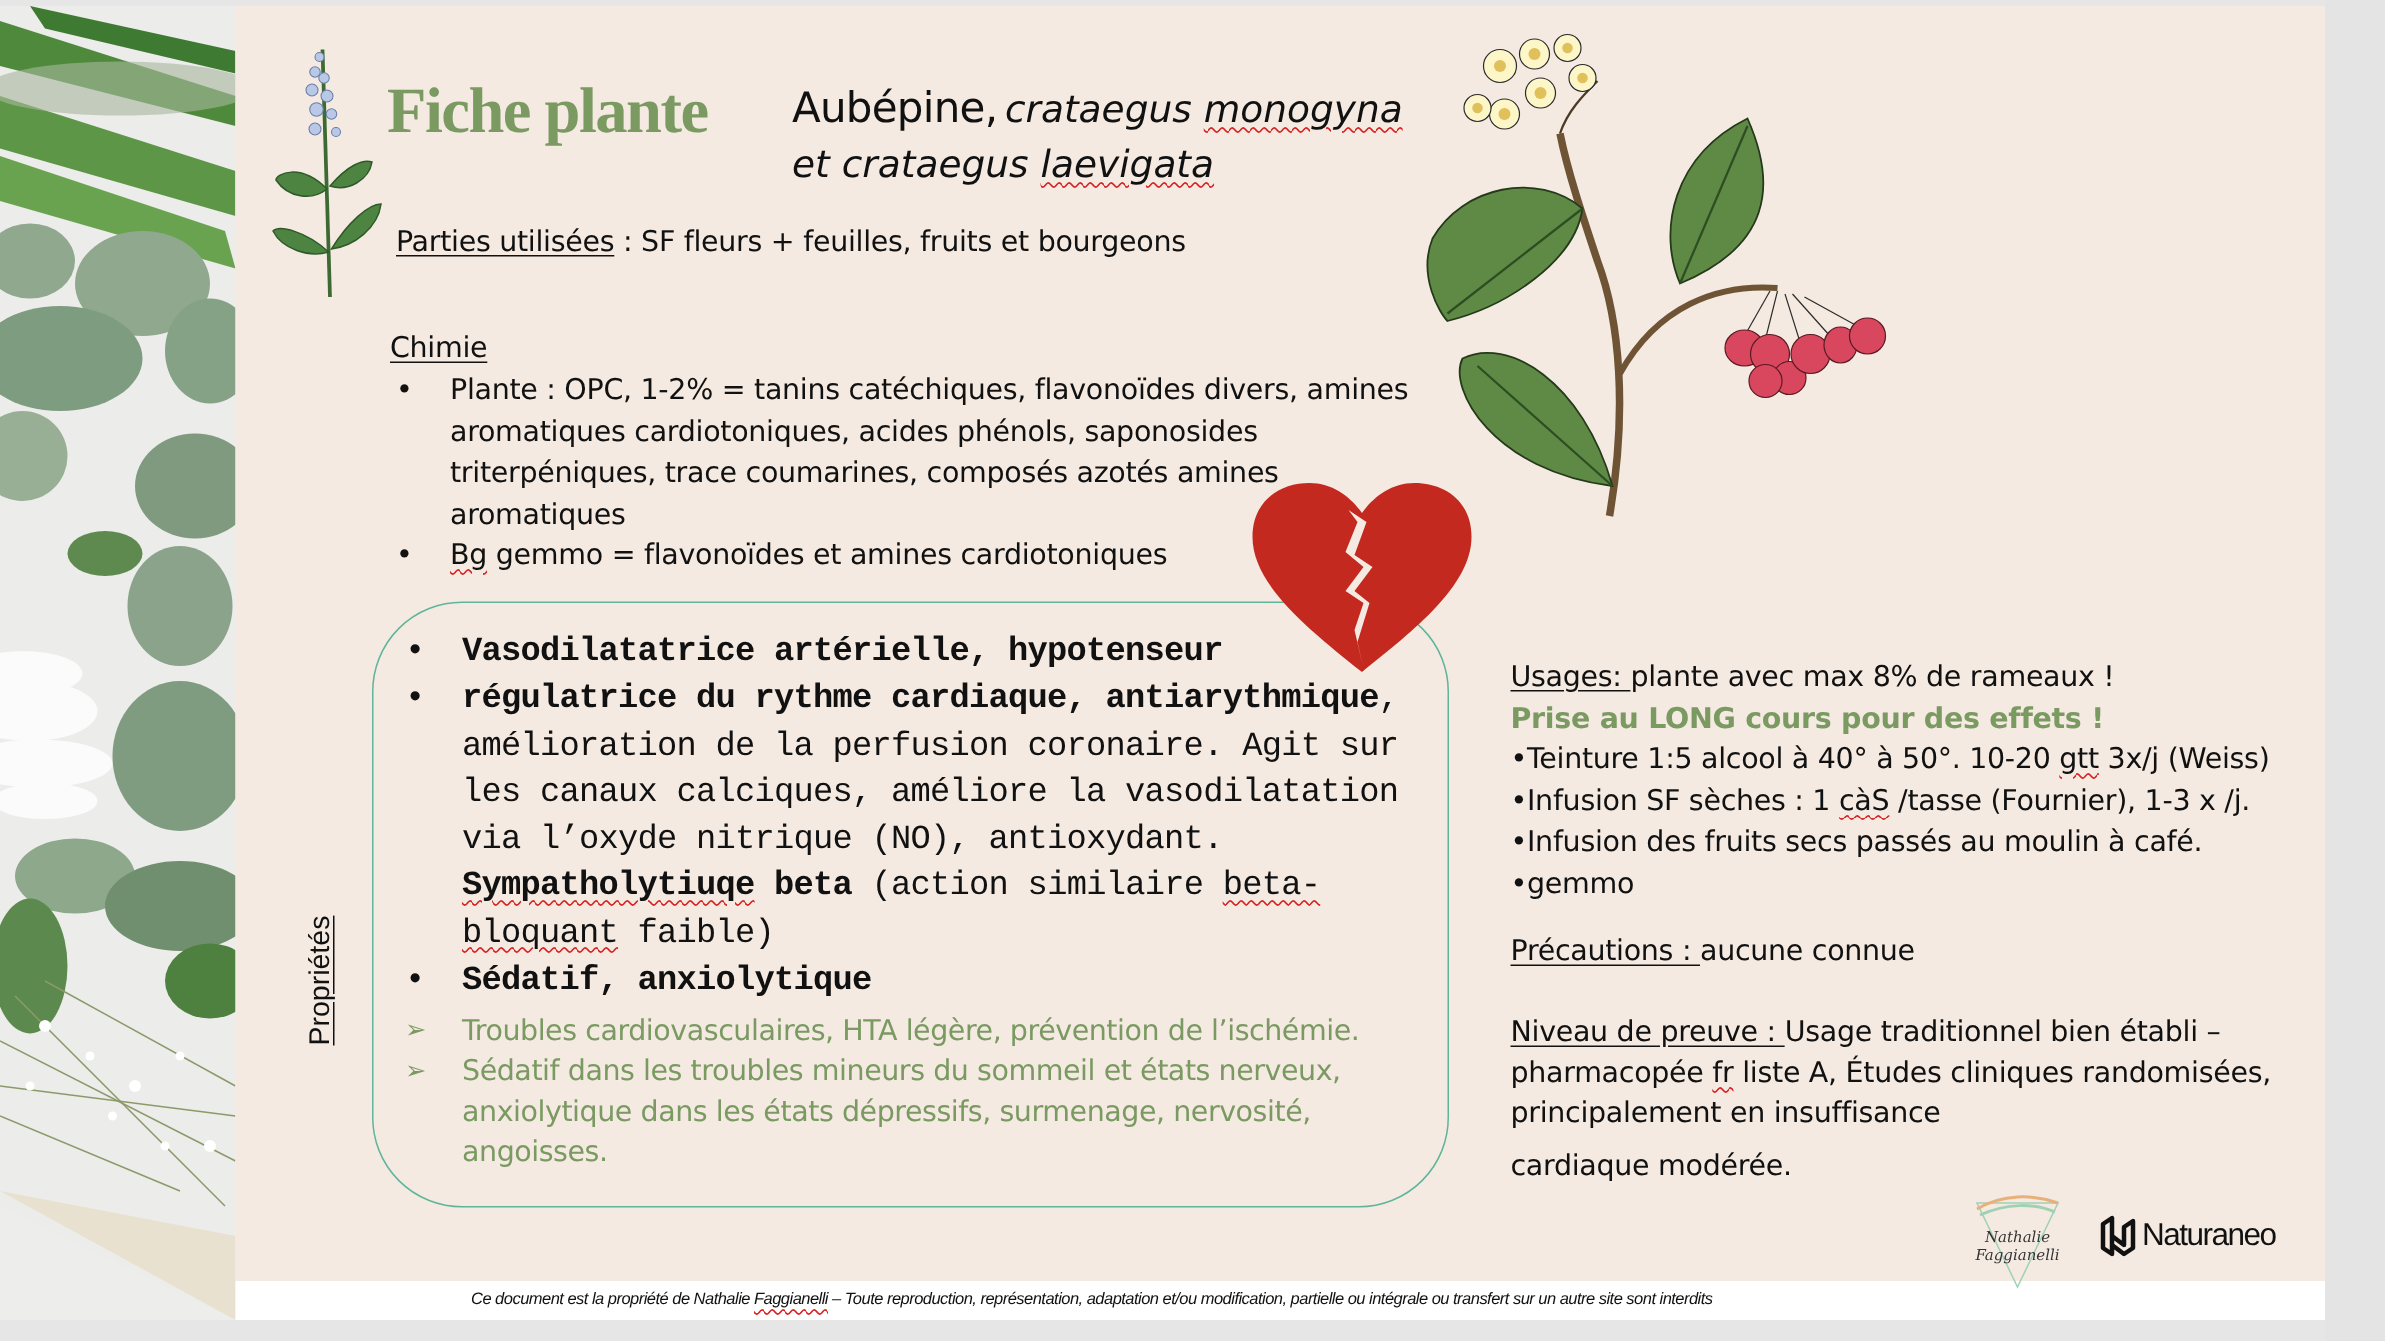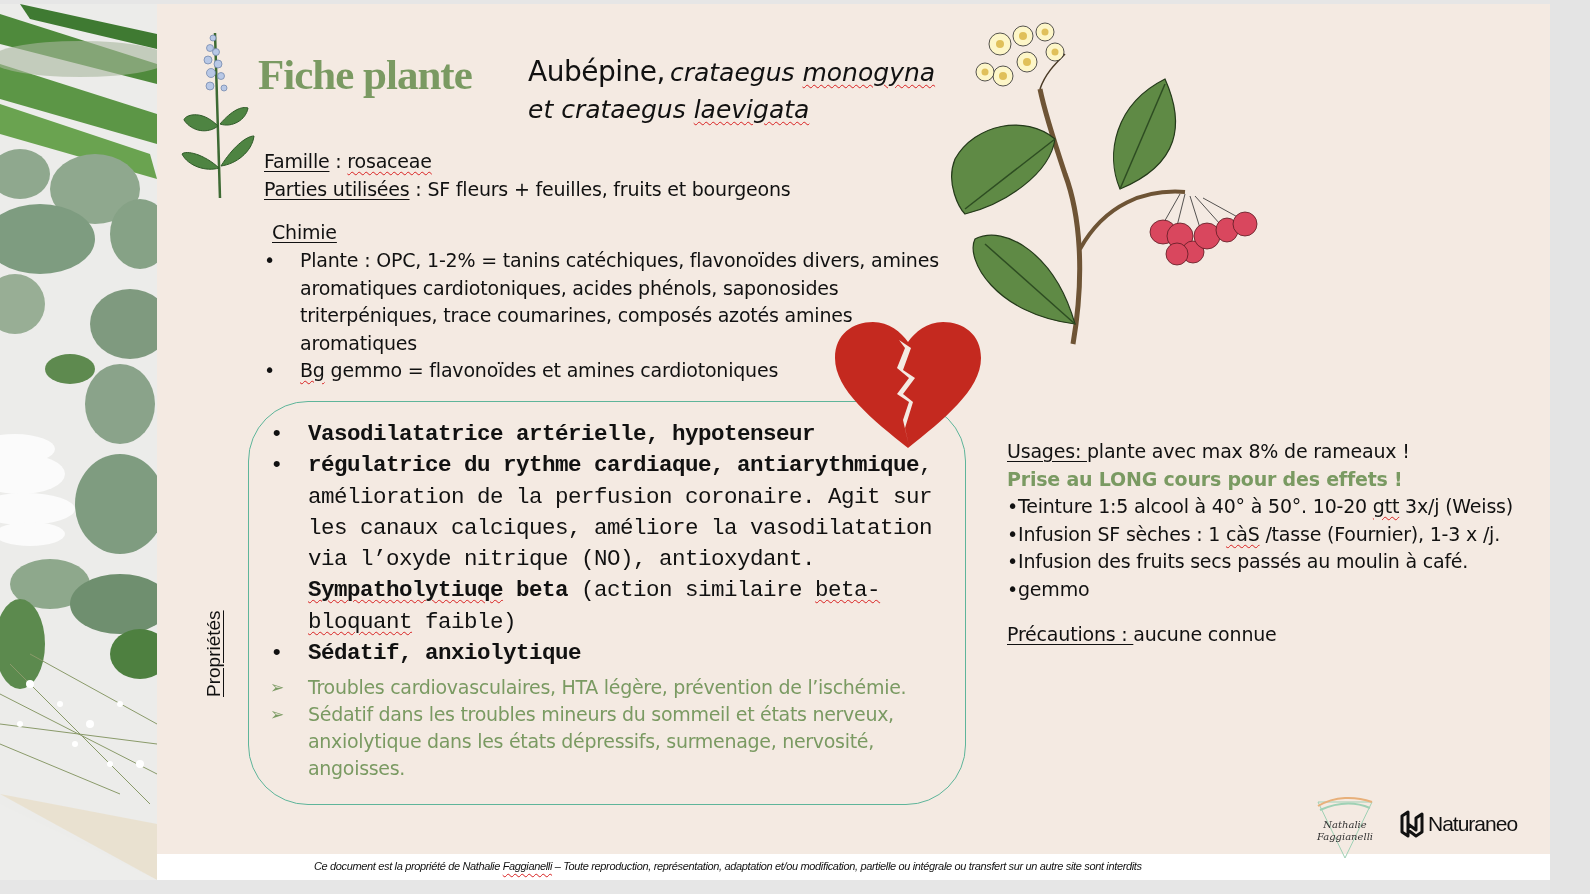--- a/index.html
+++ b/index.html
@@ -19,21 +19,21 @@
   .title { position: absolute; left: 258px; top: 46px; font-size: 43px; font-weight: bold; color: #7a9a62; letter-spacing: -1px; font-family: Liberation Serif, serif; }
   .subtitle { position: absolute; left: 528px; top: 46px; font-family: "DejaVu Sans", sans-serif; color: #111; line-height: 44px; }
   .subtitle .main { font-size: 28px; letter-spacing: -0.5px; }
   .subtitle .sci { font-size: 25px; font-style: italic; }
   .subtitle .line2 { display: block; font-size: 25px; font-style: italic; line-height: 28px; margin-top: -2px; }
 
   .txt { font-family: "DejaVu Sans", sans-serif; font-size: 19px; color: #111; letter-spacing: -0.2px; }
   .u { text-decoration: underline; text-underline-offset: 3px; }
 
   .famille { position: absolute; left: 264px; top: 143px; line-height: 28px; }
-  .chimie-h { position: absolute; left: 272px; top: 217px; }
+  .chimie-h { position: absolute; left: 260px; top: 217px; }
   .chimie-list { position: absolute; left: 264px; top: 243px; width: 680px; list-style: none; line-height: 27.5px; }
   .chimie-list li { position: relative; padding-left: 36px; }
   .chimie-list li::before { content: "•"; position: absolute; left: 0; top: 0; }
 
   .prop-box { position: absolute; left: 248px; top: 397px; width: 718px; height: 404px; border: 1.5px solid #5eb59a; border-radius: 60px; }
   .prop-label { position: absolute; left: 203px; top: 693px; transform: rotate(-90deg); transform-origin: left top; font-size: 19px; font-family: "Liberation Sans", sans-serif; text-decoration: underline; text-underline-offset: 3px; }
 
   .prop-list { position: absolute; left: 270px; top: 415px; width: 680px; list-style: none; font-family: Liberation Mono, monospace; font-size: 22.5px; line-height: 31.3px; letter-spacing: -0.5px; }
   .prop-list li { position: relative; padding-left: 38px; }
   .prop-list li::before { content: "•"; position: absolute; left: 0; top: 0; }
@@ -149,21 +149,20 @@
   </div>
 
   <div class="title">Fiche plante</div>
   <div class="subtitle">
     <span class="main">Aubépine,</span>
     <span class="sci"><span>crataegus </span><span class="squig">monogyna</span></span>
     <span class="line2"><span>et crataegus </span><span class="squig">laevigata</span></span>
   </div>
 
   <div class="famille txt">
-    <div><span class="u">Famille</span><span> : </span><span class="squig">rosaceae</span></div>
     <div><span class="u">Parties utilisées</span><span> : SF fleurs + feuilles, fruits et bourgeons</span></div>
   </div>
 
   <div class="chimie-h txt u">Chimie</div>
   <ul class="chimie-list txt">
     <li>Plante : OPC, 1-2% = tanins catéchiques, flavonoïdes divers, amines aromatiques cardiotoniques, acides phénols, saponosides triterpéniques, trace coumarines, composés azotés amines aromatiques</li>
     <li><span class="squig">Bg</span> <span>gemmo = flavonoïdes et amines cardiotoniques</span></li>
   </ul>
 
   <div class="prop-box"></div>
@@ -243,20 +242,21 @@
     <div><span class="u">Usages: </span><span>plante avec max 8% de rameaux !</span></div>
     <div class="green">Prise au LONG cours pour des effets !</div>
     <div><span>•Teinture 1:5 alcool à 40° à 50°. 10-20 </span><span class="squig">gtt</span><span> 3x/j (Weiss)</span></div>
     <div><span>•Infusion SF sèches :  1 </span><span class="squig">càS</span><span> /tasse (Fournier), 1-3 x /j.</span></div>
     <div>•Infusion des fruits secs passés au moulin à café.</div>
     <div>•gemmo</div>
   </div>
 
   <div class="prec txt"><span class="u">Précautions : </span><span>aucune connue</span></div>
 
+  <div class="preuve txt"><span class="u">Niveau de preuve : </span><span>Usage traditionnel bien établi – pharmacopée </span><span class="squig">fr</span><span> liste A, Études cliniques randomisées, principalement en insuffisance</span><span class="last">cardiaque modérée.</span></div>
 
   <div class="logo-nf">
     <svg width="70" height="70" viewBox="0 0 70 70">
       <path d="M8 10 L62 10 L35 66 Z" fill="none" stroke="#9fd1b5" stroke-width="1"></path>
       <path d="M8 14 C25 4 45 4 62 10" stroke="#e8b07a" stroke-width="2" fill="none"></path>
       <path d="M10 18 C28 10 46 10 60 16" stroke="#9fd1b5" stroke-width="2" fill="none"></path>
       <text x="35" y="36" font-family="DejaVu Serif, serif" font-style="italic" font-size="10" text-anchor="middle" fill="#333">Nathalie</text>
       <text x="35" y="48" font-family="DejaVu Serif, serif" font-style="italic" font-size="10" text-anchor="middle" fill="#333">Faggianelli</text>
     </svg>
   </div>

